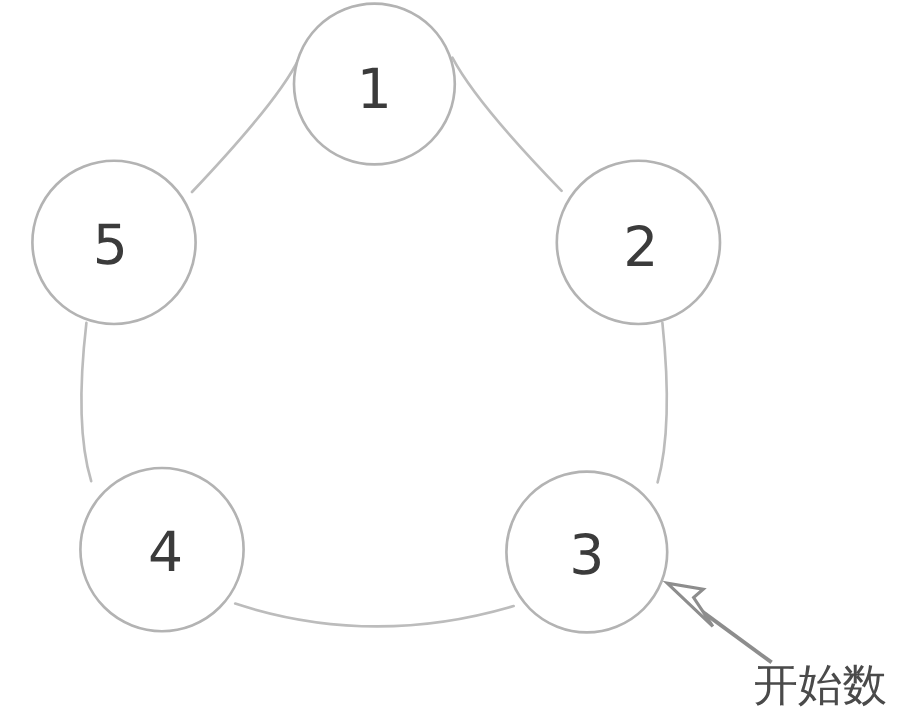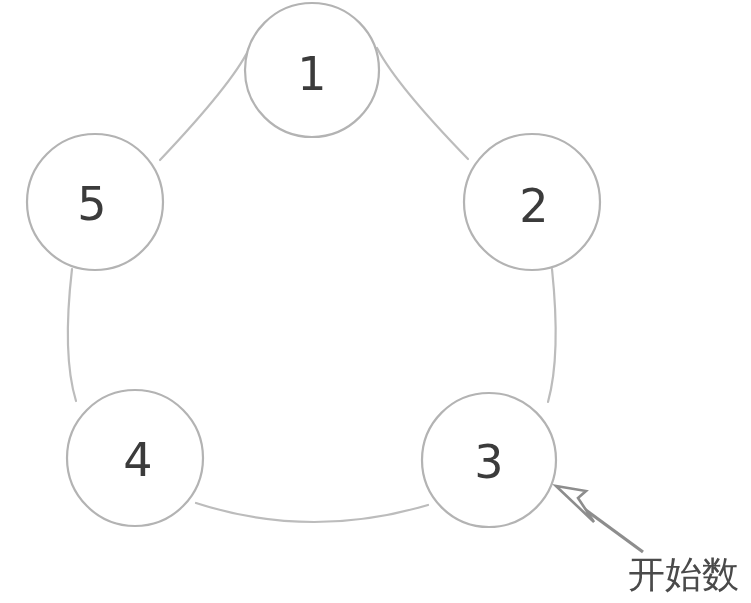--- a/index.html
+++ b/index.html
@@ -55,21 +55,21 @@
   }
   .arrow-head {
     fill: #ffffff;
     stroke: #8d8d8d;
     stroke-width: 2.6;
     stroke-linejoin: miter;
   }
   .annotation-text {
     position: absolute;
     color: #4a4a4a;
-    font-family: Liberation Sans, sans-serif;
+    font-family: Liberation Mono, monospace;
     font-size: 37px;
     line-height: 1;
     white-space: nowrap;
     letter-spacing: 0px;
     text-align: right;
   }
 </style>
 </head>
 <body>
 

